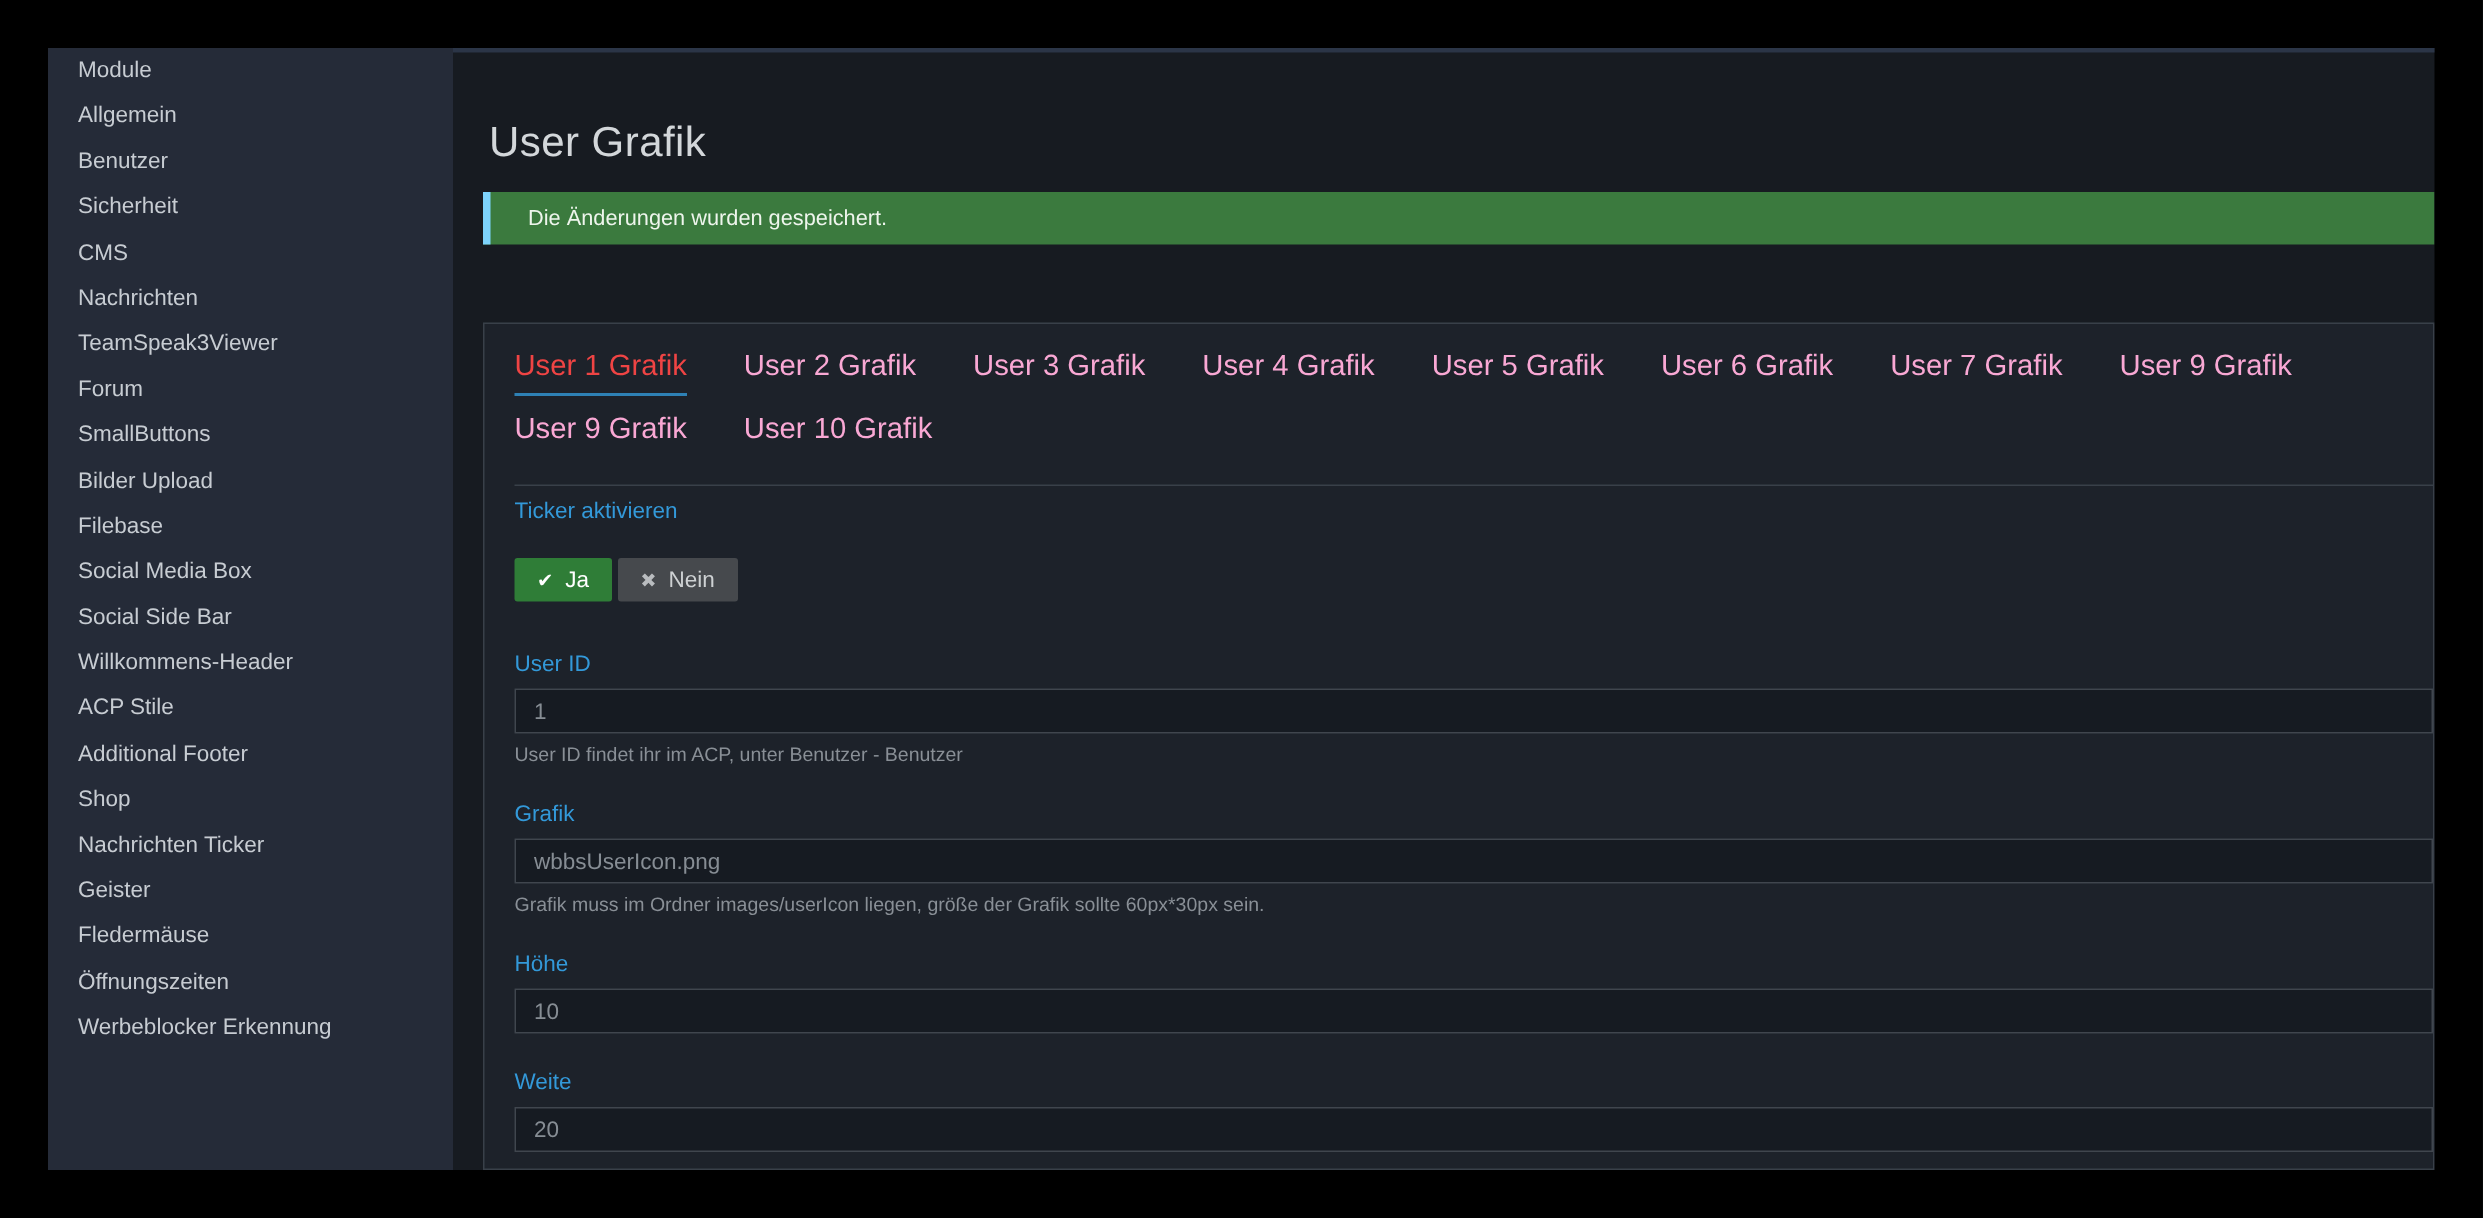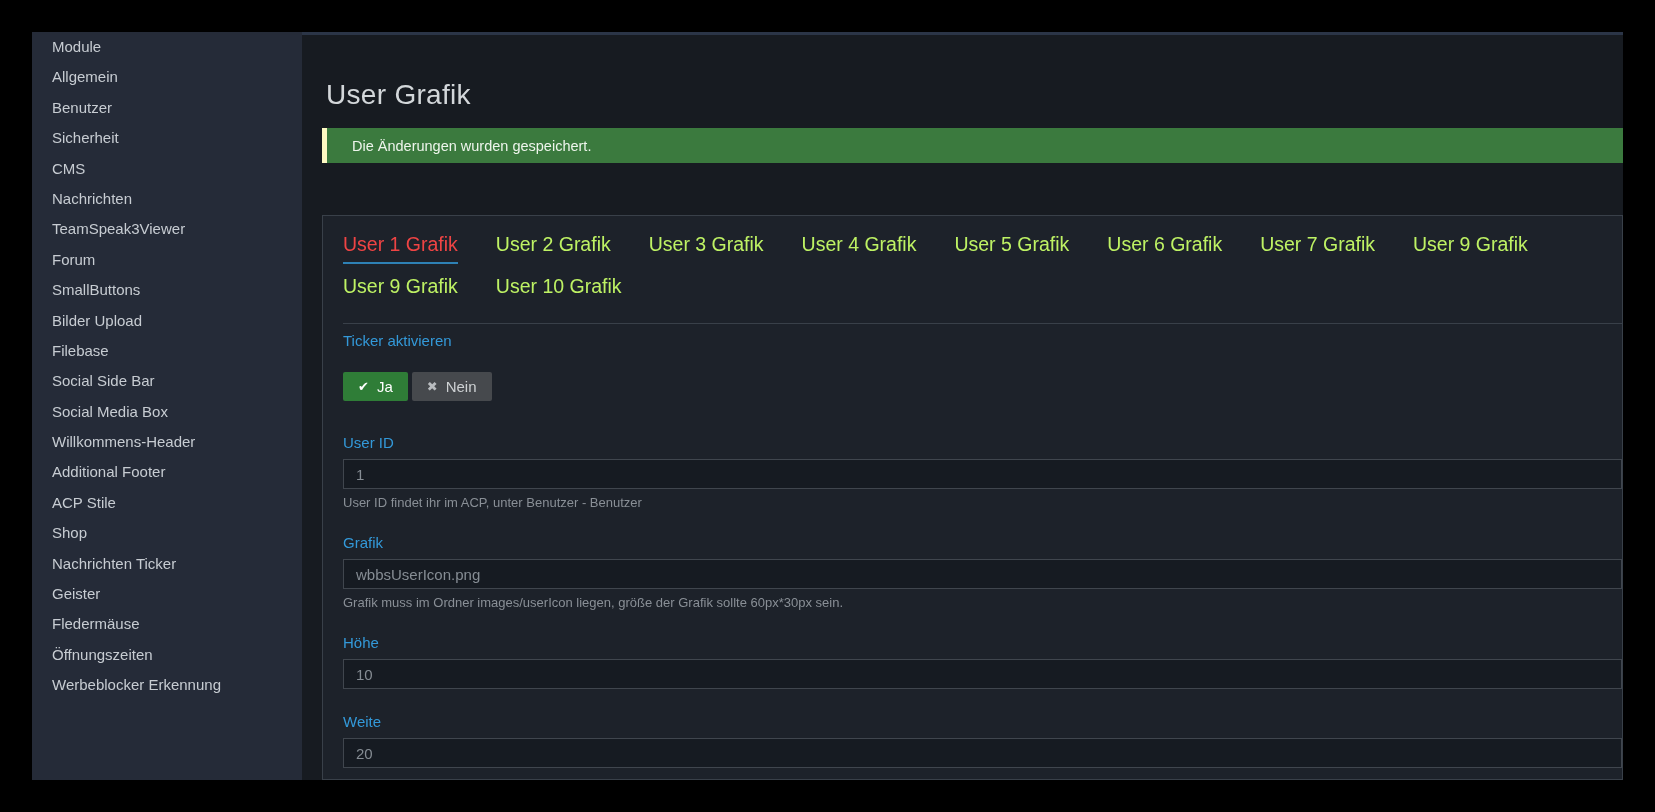--- a/index.html
+++ b/index.html
@@ -13,29 +13,29 @@
   .sidebar-item { height:30.4px; line-height:30.4px; padding-left:20px;
                   color:#c7ccd2; font-size:15px; cursor:pointer; white-space:nowrap; }
 
   
   .main { position:absolute; left:302px; top:32px; width:1321px; height:748px;
           background:#171b21; border-top:3px solid #2b3547; overflow:hidden; }
   .page-title { margin:43px 0 0 24px; font-size:28px; font-weight:300;
                 color:#d3d7da; line-height:34px; letter-spacing:.3px; }
 
   .notice { margin:16px 0 0 20px; height:35px; background:#3b7a3e;
-            border-left:5px solid #fef9c3; display:flex; align-items:center;
+            border-left:5px solid #7dd3fc; display:flex; align-items:center;
             padding-left:25px; color:#eef5ec; font-size:14.5px; }
 
   .tab-box { margin:52px 0 0 20px; height:565px; background:#1d222a;
              border:1px solid #394049; padding:15px 0 0 20px; }
 
   .tab-menu { display:flex; flex-wrap:wrap; column-gap:38px; row-gap:9px;
               border-bottom:1px solid #394049; padding-bottom:17px; }
-  .tab { font-size:19.5px; color:#bef264; line-height:26px; padding-bottom:5px;
+  .tab { font-size:19.5px; color:#f9a8d4; line-height:26px; padding-bottom:5px;
          border-bottom:2px solid transparent; cursor:pointer; white-space:nowrap; }
   .tab.active { color:#ef4444; border-bottom-color:#2e81b5; }
 
   .field-label { color:#3399d9; font-size:15px; line-height:18px; }
 
   .toggle-group { margin-top:8px; }
   .btn-row { margin-top:22px; display:flex; }
   .btn { height:29px; display:inline-flex; align-items:center; gap:8px;
          padding:0 15px; font-size:15px; border:none; border-radius:2px;
          cursor:pointer; font-family:inherit; }
@@ -73,29 +73,29 @@
       <div class="sidebar-item">TeamSpeak3Viewer</div>
 
       <div class="sidebar-item">Forum</div>
 
       <div class="sidebar-item">SmallButtons</div>
 
       <div class="sidebar-item">Bilder Upload</div>
 
       <div class="sidebar-item">Filebase</div>
 
+      <div class="sidebar-item">Social Media Box</div>
+
       <div class="sidebar-item">Social Side Bar</div>
-
-      <div class="sidebar-item">Social Media Box</div>
 
       <div class="sidebar-item">Willkommens-Header</div>
 
+      <div class="sidebar-item">ACP Stile</div>
+
       <div class="sidebar-item">Additional Footer</div>
-
-      <div class="sidebar-item">ACP Stile</div>
 
 
       <div class="sidebar-item">Shop</div>
 
       <div class="sidebar-item">Nachrichten Ticker</div>
 
       <div class="sidebar-item">Geister</div>
 
       <div class="sidebar-item">Fledermäuse</div>
 

